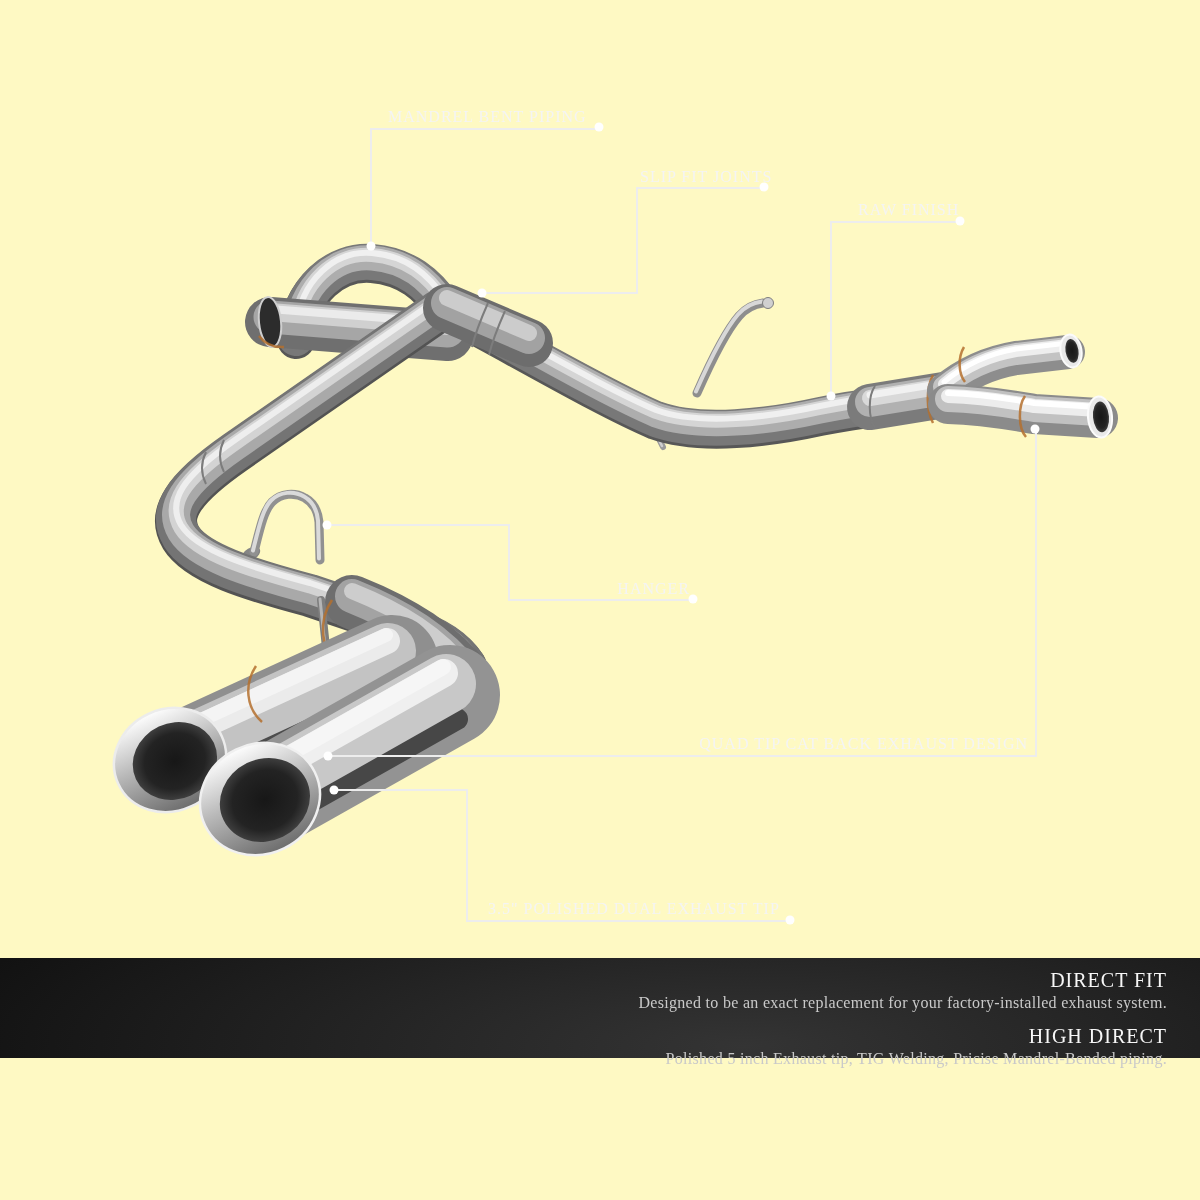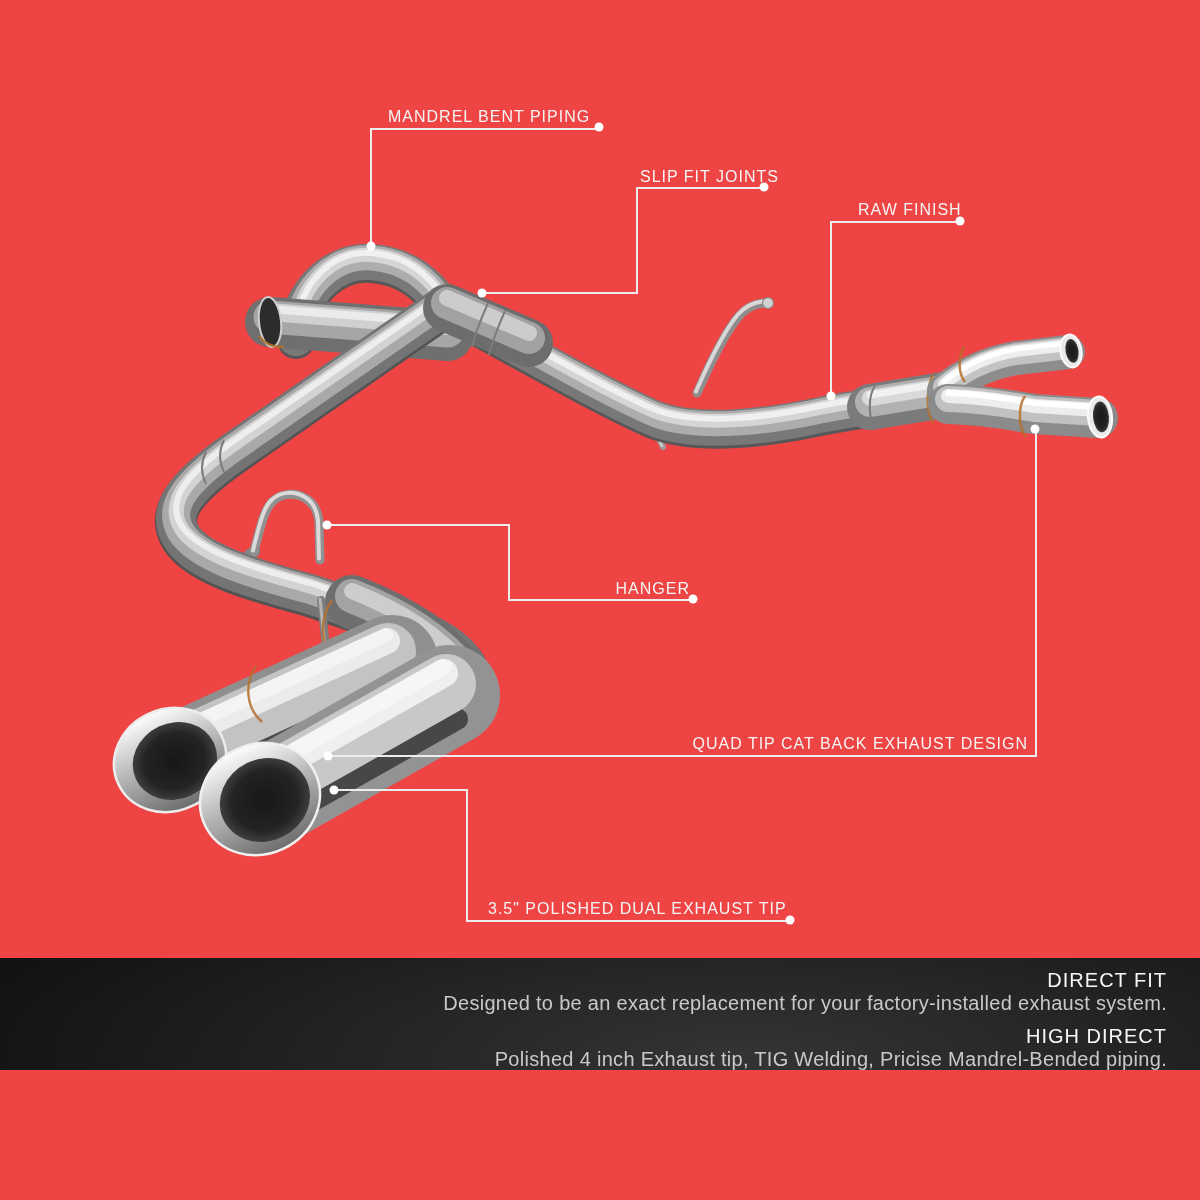--- a/index.html
+++ b/index.html
@@ -1,29 +1,29 @@
 <!DOCTYPE html>
 <html><head>
 <meta charset="utf-8">
 <style>
   html,body{margin:0;padding:0;background:#000;}
-  .stage{position:relative;width:1200px;height:1200px;background:#ef4444;overflow:hidden;
-         font-family:Liberation Sans, sans-serif;}
+  .stage{position:relative;width:1200px;height:1200px;background:#fef9c3;overflow:hidden;
+         font-family:Liberation Serif, serif;}
   svg{position:absolute;left:0;top:0;}
   .pipe{fill:none;stroke-linecap:round;stroke-linejoin:round;}
   .callout-line{fill:none;stroke:#ededed;stroke-width:2;}
   .callout-dot{fill:#ffffff;}
   .callout-text{fill:#f4f4f4;font-size:16px;letter-spacing:1px;}
   .seam{fill:none;stroke:#7c7c7c;stroke-width:2;}
   .copper{fill:none;stroke:#b4702e;stroke-width:2.5;opacity:.85;}
-  .footer-band{position:absolute;left:0;top:958px;width:1200px;height:112px;
+  .footer-band{position:absolute;left:0;top:958px;width:1200px;height:100px;
     background:radial-gradient(1000px 260px at 62% 88%, #343434 0%, #1d1d1d 55%, #0a0a0a 100%);}
   .footer-text{position:absolute;right:33px;top:10px;text-align:right;}
   .footer-heading{color:#f7f7f7;font-size:20px;letter-spacing:1px;line-height:25px;}
-  .footer-body{color:#c9c9c9;font-size:20px;letter-spacing:.3px;line-height:20px;margin-bottom:11px;}
+  .footer-body{color:#c9c9c9;font-size:16px;letter-spacing:.3px;line-height:20px;margin-bottom:11px;}
 </style>
 </head>
 <body>
 
 <div class="stage">
 
 <svg width="1200" height="1200" viewBox="0 0 1200 1200">
   <defs>
     <path id="pMain" d="M 296,338 C 300,288 336,259 372,262 C 407,265 428,283 445,308 C 520,347 600,395 656,419 C 700,435 770,426 820,415 C 840,411 858,408 876,406"></path>
     <path id="pInlet" d="M 270,322 L 448,336"></path>
@@ -218,17 +218,17 @@
     <circle class="callout-dot" cx="790" cy="920" r="4.5"></circle>
     <text class="callout-text" x="488" y="914">3.5" POLISHED DUAL EXHAUST TIP</text>
   </g>
 </svg>
 
 <div class="footer-band">
   <div class="footer-text">
     <div class="footer-heading">DIRECT FIT</div>
     <div class="footer-body">Designed to be an exact replacement for your factory-installed exhaust system.</div>
     <div class="footer-heading">HIGH DIRECT</div>
-    <div class="footer-body">Polished 4 inch Exhaust tip, TIG Welding, Pricise Mandrel-Bended piping.</div>
+    <div class="footer-body">Polished 5 inch Exhaust tip, TIG Welding, Pricise Mandrel-Bended piping.</div>
   </div>
 </div>
 
 </div>
 
 </body></html>

